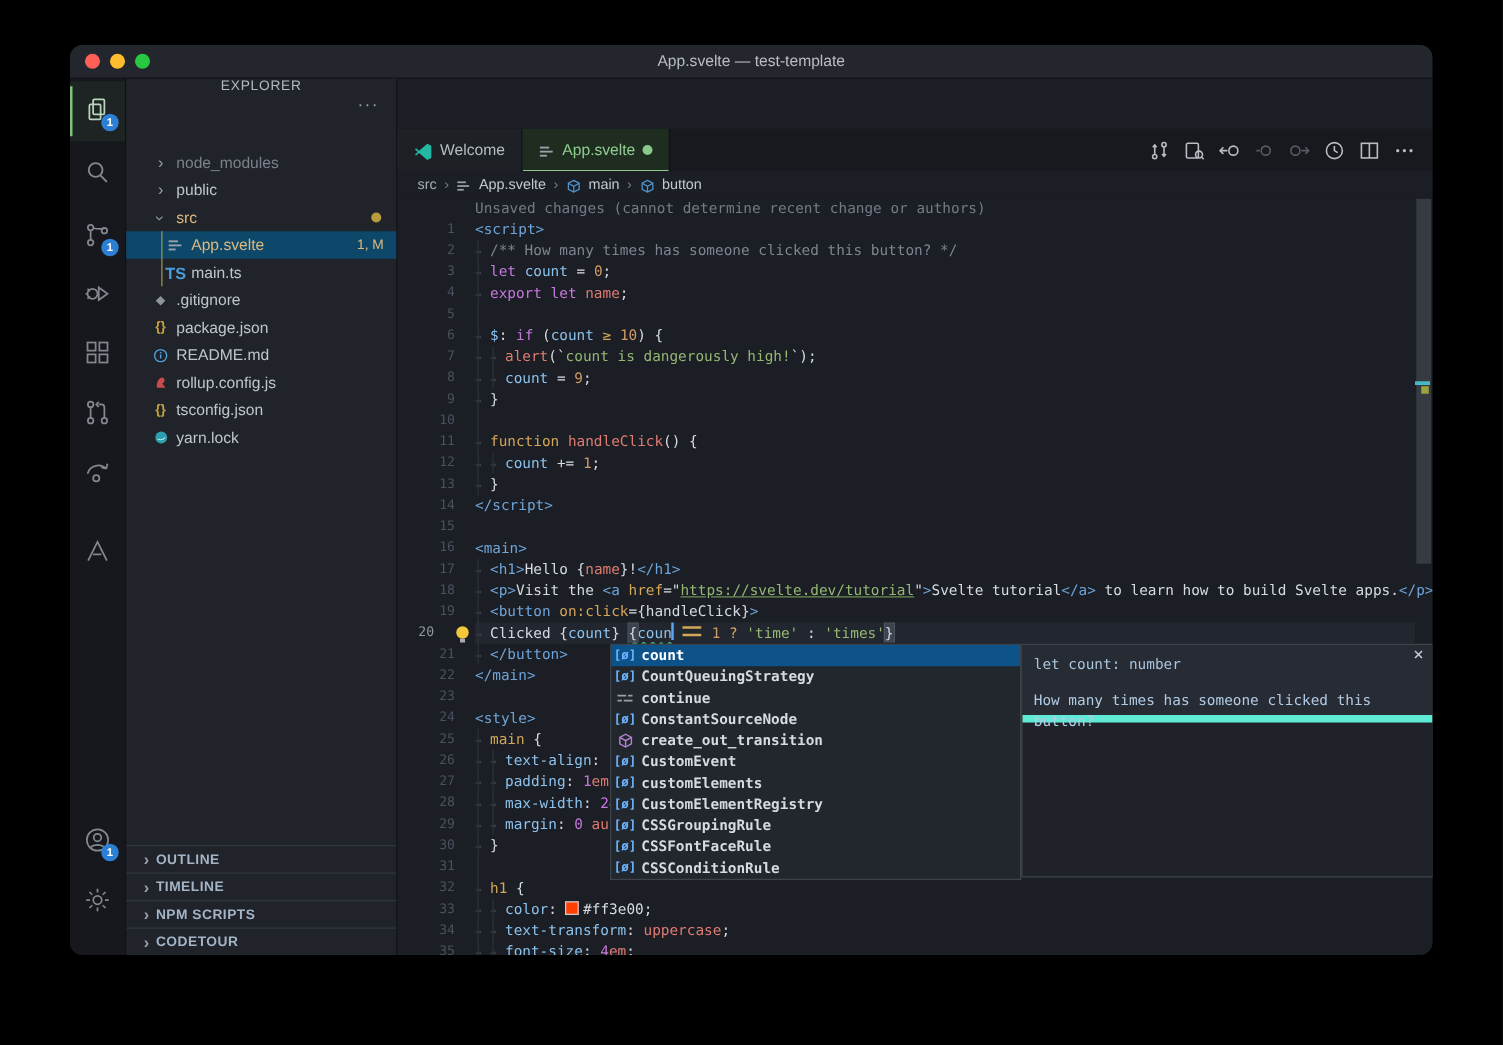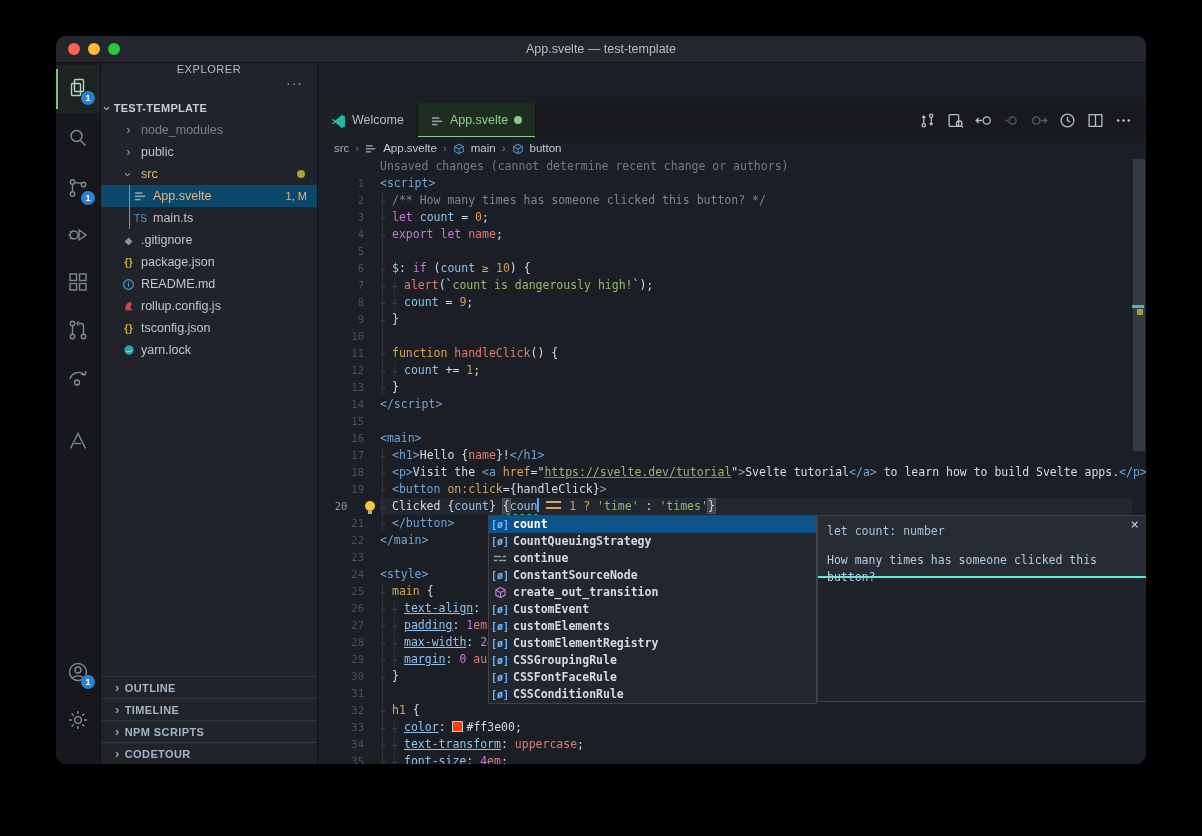--- a/index.html
+++ b/index.html
@@ -30,21 +30,21 @@
   .file-row{height:22px;display:flex;align-items:center;gap:5px;font-size:12.5px;color:#bfc5cd;position:relative;}
   .file-row.d1{padding-left:20px;}
   .file-row.d2{padding-left:32px;}
   .file-row.dim{color:#7a818a;}
   .file-row.mod{color:#dcb97f;}
   .file-row.sel{background:#0d486b;}
   .file-ic{width:15px;display:inline-flex;justify-content:center;}
   .badge-txt{margin-left:auto;margin-right:10px;color:#dcb97f;font-size:11px;}
   .dot-badge{margin-left:auto;margin-right:12px;width:8px;height:8px;border-radius:50%;background:#b89b3a;}
   .src-guide{position:absolute;left:28px;top:122px;width:1px;height:44px;background:#9b9450;}
-  .ts-ic{font-size:10px;font-weight:normal;color:#4a9edb;}
+  .ts-ic{font-size:13px;font-weight:bold;color:#4a9edb;}
   .json-ic{color:#c9a43a;font-weight:bold;font-size:11px;}
   .git-ic{color:#8d939b;font-size:10px;}
   .sb-section{position:absolute;left:0;right:0;height:22px;border-top:1px solid #31353c;display:flex;align-items:center;font-weight:bold;font-size:11px;color:#a3b4c6;padding-left:14px;gap:5px;letter-spacing:.4px;}
   
   .editor-col{flex:1;min-width:0;position:relative;background:#1b1e24;}
   .tabbar{height:34px;background:#17191e;display:flex;align-items:stretch;margin-top:40px;}
   .tab{display:flex;align-items:center;gap:6px;padding:0 13px;font-size:12.5px;border-right:1px solid #101216;}
   .tab.inactive{background:#1d2025;color:#b7bcc3;}
   .tab.active{background:#1f2c20;color:#8fce8f;box-shadow:inset 0 -1px 0 #8fc98f;}
   .mod-dot{width:8px;height:8px;border-radius:50%;background:#89c889;}
@@ -55,40 +55,40 @@
   .bc-sep{color:#757c85;}
   .bc-ic{display:inline-flex;transform:translateY(1px);}
   
   .code{position:relative;height:646px;font-family:"DejaVu Sans Mono",monospace;font-size:11.5px;line-height:17px;color:#d6dae2;}
   .code-line{height:17px;white-space:pre;position:relative;padding-left:62px;z-index:1;}
   .num{position:absolute;left:0;top:0;width:46px;text-align:right;color:#49505e;font-size:10.5px;}
   .cur .num{color:#8e96a3;text-align:center;}
   .cl-bg{position:absolute;left:62px;right:14px;top:340px;height:17px;background:#22262e;z-index:0;}
   .c-tag{color:#6fa4d8;} .c-kw{color:#c678dd;} .c-var{color:#8cc2ec;} .c-num{color:#d19a66;}
   .c-num2{color:#79a9dc;} .c-str{color:#94b873;} .c-gld{color:#d4a65a;} .c-crl{color:#e07b72;}
-  .c-prp{color:#8cc2ec;text-decoration:underline;} .c-cmt{color:#7d8590;} .c-txt{color:#d6dae2;} .c-blame{color:#737b87;}
+  .c-prp{color:#8cc2ec;} .c-cmt{color:#7d8590;} .c-txt{color:#d6dae2;} .c-blame{color:#737b87;}
   .c-lnk{color:#94b873;text-decoration:underline;text-decoration-color:#6f8f56;}
   .tok-tab{display:inline-block;width:12px;color:#3a404b;font-size:9px;}
   .lig-eq{display:inline-block;width:15px;height:8px;border-top:2px solid #d4a65a;border-bottom:2px solid #d4a65a;box-sizing:border-box;vertical-align:1px;margin:0 1px;}
   .cursor{display:inline-block;width:2px;height:14px;background:#5ba3f5;vertical-align:-2px;margin-right:-1px;}
   .swatch{display:inline-block;width:9px;height:9px;background:#ff3e00;border:1px solid #c8ccd2;margin-right:3px;vertical-align:-1px;}
   .brkt{background:#3d4450;outline:1px solid #4d5462;}
   .squig{text-decoration-line:underline;text-decoration-style:wavy;text-decoration-color:#3fbf7f;text-underline-offset:3px;}
   .bulb{position:absolute;left:47px;top:3px;width:10px;height:10px;background:#f3c73a;border-radius:50%;}
   .bulb:after{content:"";position:absolute;left:3px;top:10px;width:4px;height:3px;background:#a9adb3;}
   .guide{position:absolute;width:1px;background:#2c313b;z-index:0;}
   
   .suggest{position:absolute;left:170px;top:357px;width:329px;background:#22262d;border:1px solid #3e434b;box-sizing:border-box;z-index:5;}
   .sg-row{height:17px;display:flex;align-items:center;gap:5px;padding-left:3px;font-family:"DejaVu Sans Mono",monospace;font-size:11.5px;font-weight:bold;color:#d6dbe3;white-space:nowrap;overflow:hidden;}
   .sg-row.sel{background:#0d5289;color:#fff;}
   .sg-ic{width:16px;display:inline-flex;justify-content:center;flex:none;}
   .sg-var{color:#6cb6ff;font-size:10px;font-weight:bold;font-family:"DejaVu Sans Mono",monospace;}
   
   .sg-docs{position:absolute;left:499px;top:357px;width:330px;height:187px;background:#1f2228;border:1px solid #3e434b;box-sizing:border-box;z-index:5;}
-  .docs-top{height:62px;background:#272b33;border-bottom:2px solid #5eead4;padding:7px 9px;box-sizing:border-box;position:relative;}
+  .docs-top{height:62px;background:#272b33;border-bottom:6px solid #5eead4;padding:7px 9px;box-sizing:border-box;position:relative;}
   .sig{font-family:"DejaVu Sans Mono",monospace;font-size:11.5px;color:#a9c4dd;}
   .doc-text{font-size:11.5px;color:#b2cbe5;margin-top:12px;}
   .docs-close{position:absolute;right:7px;top:1px;color:#c9ced5;font-size:14px;line-height:1;}
   
   .vscroll{position:absolute;right:0;top:0;width:14px;height:646px;z-index:6;}
   .thumb{position:absolute;left:1px;top:1px;width:12px;height:292px;background:rgba(125,132,142,.28);}
   .ovr-teal{position:absolute;right:2px;top:147px;width:12px;height:3px;background:#46b9c3;}
   .ovr-olive{position:absolute;right:3px;top:151px;width:6px;height:6px;background:#9aa33c;}
 </style>
 </head>
@@ -180,24 +180,20 @@
               <circle cx="12" cy="12" r="3.4"></circle>
               <path d="M12 3 V6 M12 18 V21 M3 12 H6 M18 12 H21 M5.6 5.6 L7.8 7.8 M16.2 16.2 L18.4 18.4 M18.4 5.6 L16.2 7.8 M7.8 16.2 L5.6 18.4"></path>
             </svg></span>
       </div>
     </div>
 
     <div class="sidebar">
       <div class="sb-title">
         <span>EXPLORER</span>
         <span class="sb-more">···</span>
-      </div>
-      <div class="root-row">
-        <span class="chev open">›</span>
-        <span>TEST-TEMPLATE</span>
       </div>
       <div id="file-list">
           <div class="file-row d1 dim">
             <span class="file-ic">
               <span class="chev">›</span>
             </span>
             <span>node_modules</span>
           </div>
           <div class="file-row d1">
             <span class="file-ic">

